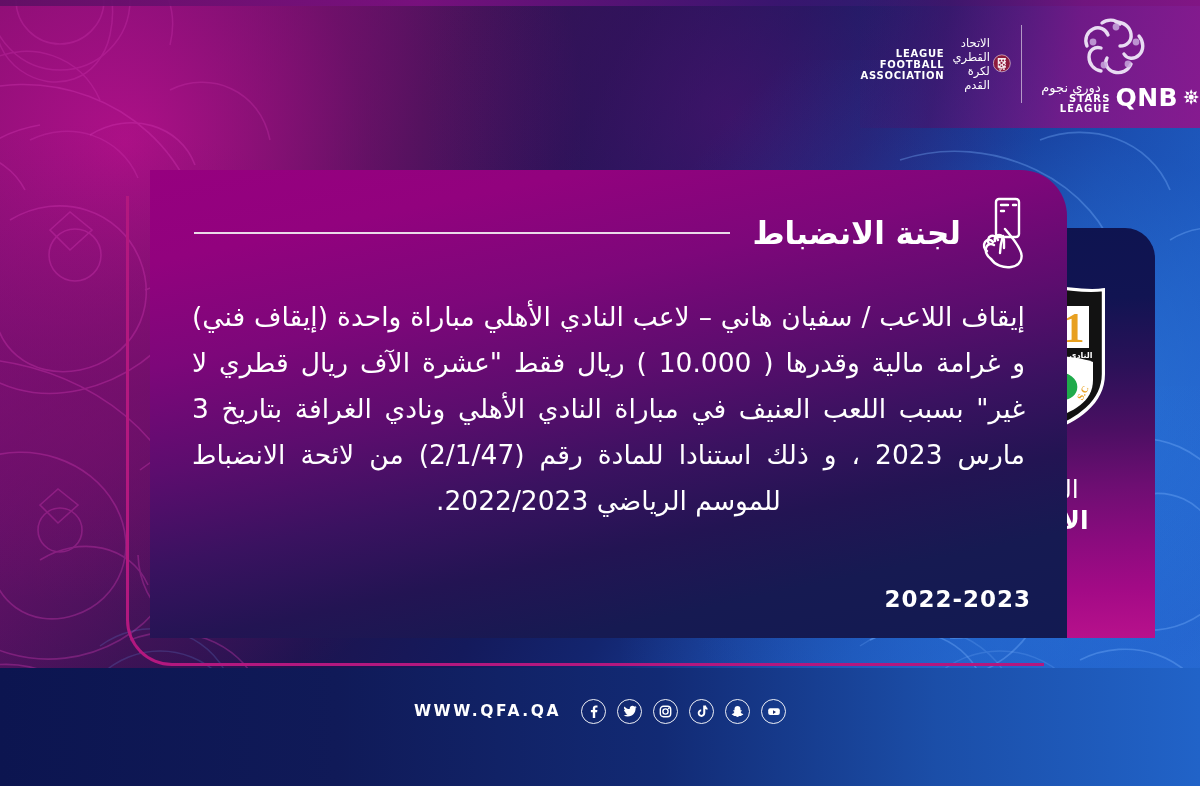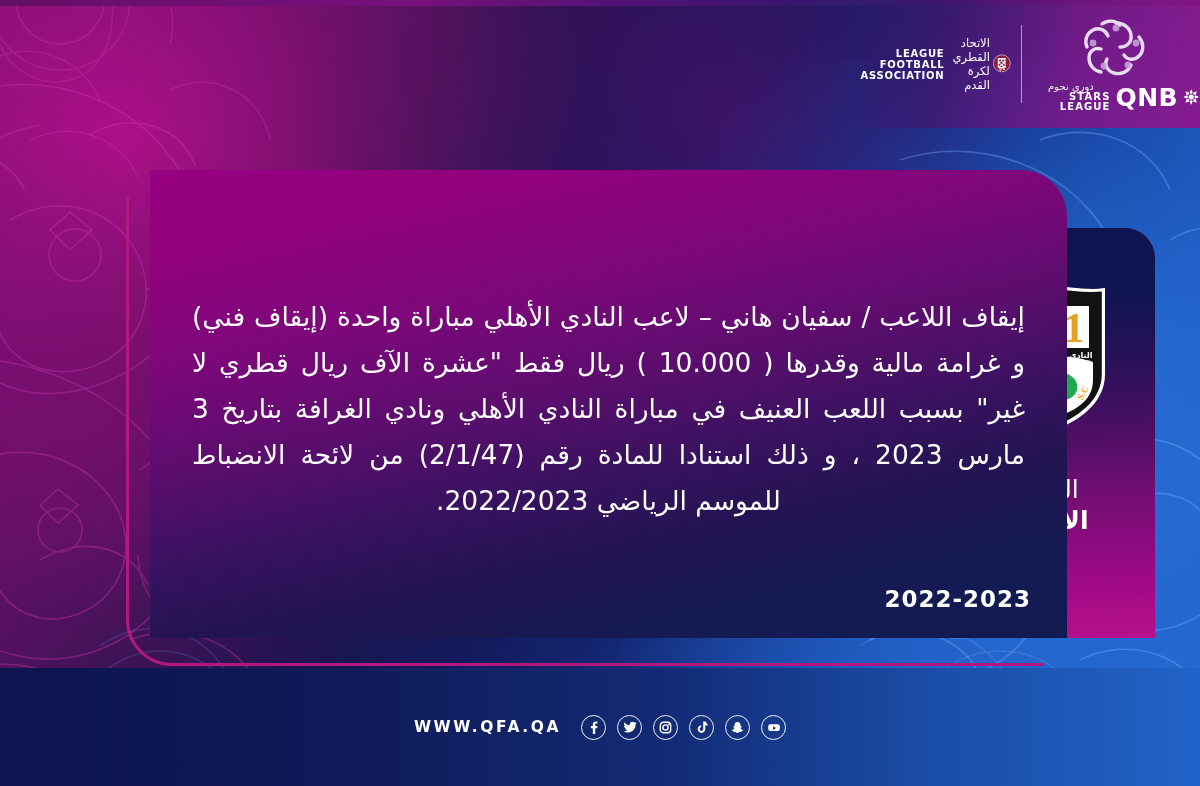--- a/index.html
+++ b/index.html
@@ -78,21 +78,21 @@
   }
   .logo-slot { display:flex; align-items:center; justify-content:center; }
   .logo-qnb { width:168px; flex-direction:column; gap:4px; }
   .logo-sep { width:1px; height:78px; background:rgba(255,255,255,.55); margin:0 10px; }
   .logo-qfa { width:150px; flex-direction:row; gap:3px; }
 
   .qnb-mark { display:block; }
   .qnb-wordrow { display:flex; align-items:center; gap:5px; }
   .qnb-word { font-size:25px; font-weight:700; color:#fff; letter-spacing:.5px; line-height:1;text-align:right; }
   .qnb-league { display:flex; flex-direction:column; align-items:center; line-height:1; }
-  .qnb-league-ar { font-size:10px; color:#fff; letter-spacing:.5px; }
+  .qnb-league-ar { font-size:13px; color:#fff; letter-spacing:.5px; }
   .qnb-league-en { font-size:10px; font-weight:700; color:#fff; letter-spacing:1.1px; }
 
   .qfa-ar { font-size:11.5px; color:#fff; font-weight:400; letter-spacing:.2px; }
   .qfa-en { font-size:10px; color:#fff; font-weight:700; letter-spacing:.75px; }
 
   
   .card {
     position:absolute; left:150px; top:170px; width:917px; height:468px;
     background:linear-gradient(168deg,
       #96007f 0%,
@@ -156,21 +156,21 @@
   }
   .club-badge { width:128px; height:150px; }
   .club-name {
     margin-top:40px; text-align:center; color:#fff; line-height:1.24;
   }
   .club-name .l1 { font-size:25px; font-weight:400; display:block; }
   .club-name .l2 { font-size:25px; font-weight:700; display:block; }
 
   
   .footer {
-    position:absolute; left:0; right:0; bottom:0; height:118px;
+    position:absolute; left:0; right:0; bottom:16px; height:118px;
     display:flex; align-items:center; justify-content:center; gap:11px;
     direction:ltr;
   }
   .footer-url {
     color:#fff; font-size:15.5px; font-weight:700; letter-spacing:2.6px;
     margin-right:9px;
   }
   .soc {
     width:25px; height:25px; border-radius:50%;
     border:1.6px solid rgba(255,255,255,.92);
@@ -371,20 +371,36 @@
     </svg>
     <div class="club-name">
       <span class="l1">النادي</span>
       <span class="l2">الأهلي</span>
     </div>
   </div>
 
   <div class="card-outline"></div>
   <div class="card">
 
+    <div class="title-row">
+      <svg class="card-icon" viewBox="0 0 60 74">
+        <g fill="none" stroke="#ffffff" stroke-width="2.4" stroke-linejoin="round" stroke-linecap="round">
+          <rect x="17" y="3" width="23" height="38" rx="3"></rect>
+          <path d="M22 9 h7 M34 9 h3 M22 15 h3"></path>
+          <path d="M24 40 C22 46 21 52 21 57"></path>
+          <path d="M26 33 C32 40 38 47 41 54 C45 62 41 70 32 71 C24 72 16 69 12 63"></path>
+          <path d="M12 63 C8 60 6 56 7 52 C8 48 12 47 15 49"></path>
+          <path d="M8 55 C5 53 4 49 6 46 C8 43 12 43 14 46"></path>
+          <path d="M10 48 C8 45 9 41 12 40 C15 39 18 41 19 44"></path>
+          <path d="M16 45 C15 42 17 39 20 39 C23 39 25 42 25 45 L25 52"></path>
+        </g>
+      </svg>
+      <span class="card-title">لجنة الانضباط</span>
+      <span class="title-rule"></span>
+    </div>
 
     <div class="body-text"><b>إيقاف</b><span> اللاعب / سفيان هاني – لاعب النادي الأهلي مباراة واحدة (إيقاف فني) و غرامة مالية وقدرها ( 10.000 ) ريال فقط "عشرة الآف ريال قطري لا غير" بسبب اللعب العنيف في مباراة النادي الأهلي ونادي الغرافة بتاريخ 3 مارس 2023 ، و ذلك استنادا للمادة رقم (2/1/47) من لائحة الانضباط للموسم الرياضي 2022/2023.</span></div>
 
     <div class="season">2022-2023</div>
   </div>
 
   <div class="footer">
     <span class="footer-url">WWW.QFA.QA</span>
 
     <span class="soc">

